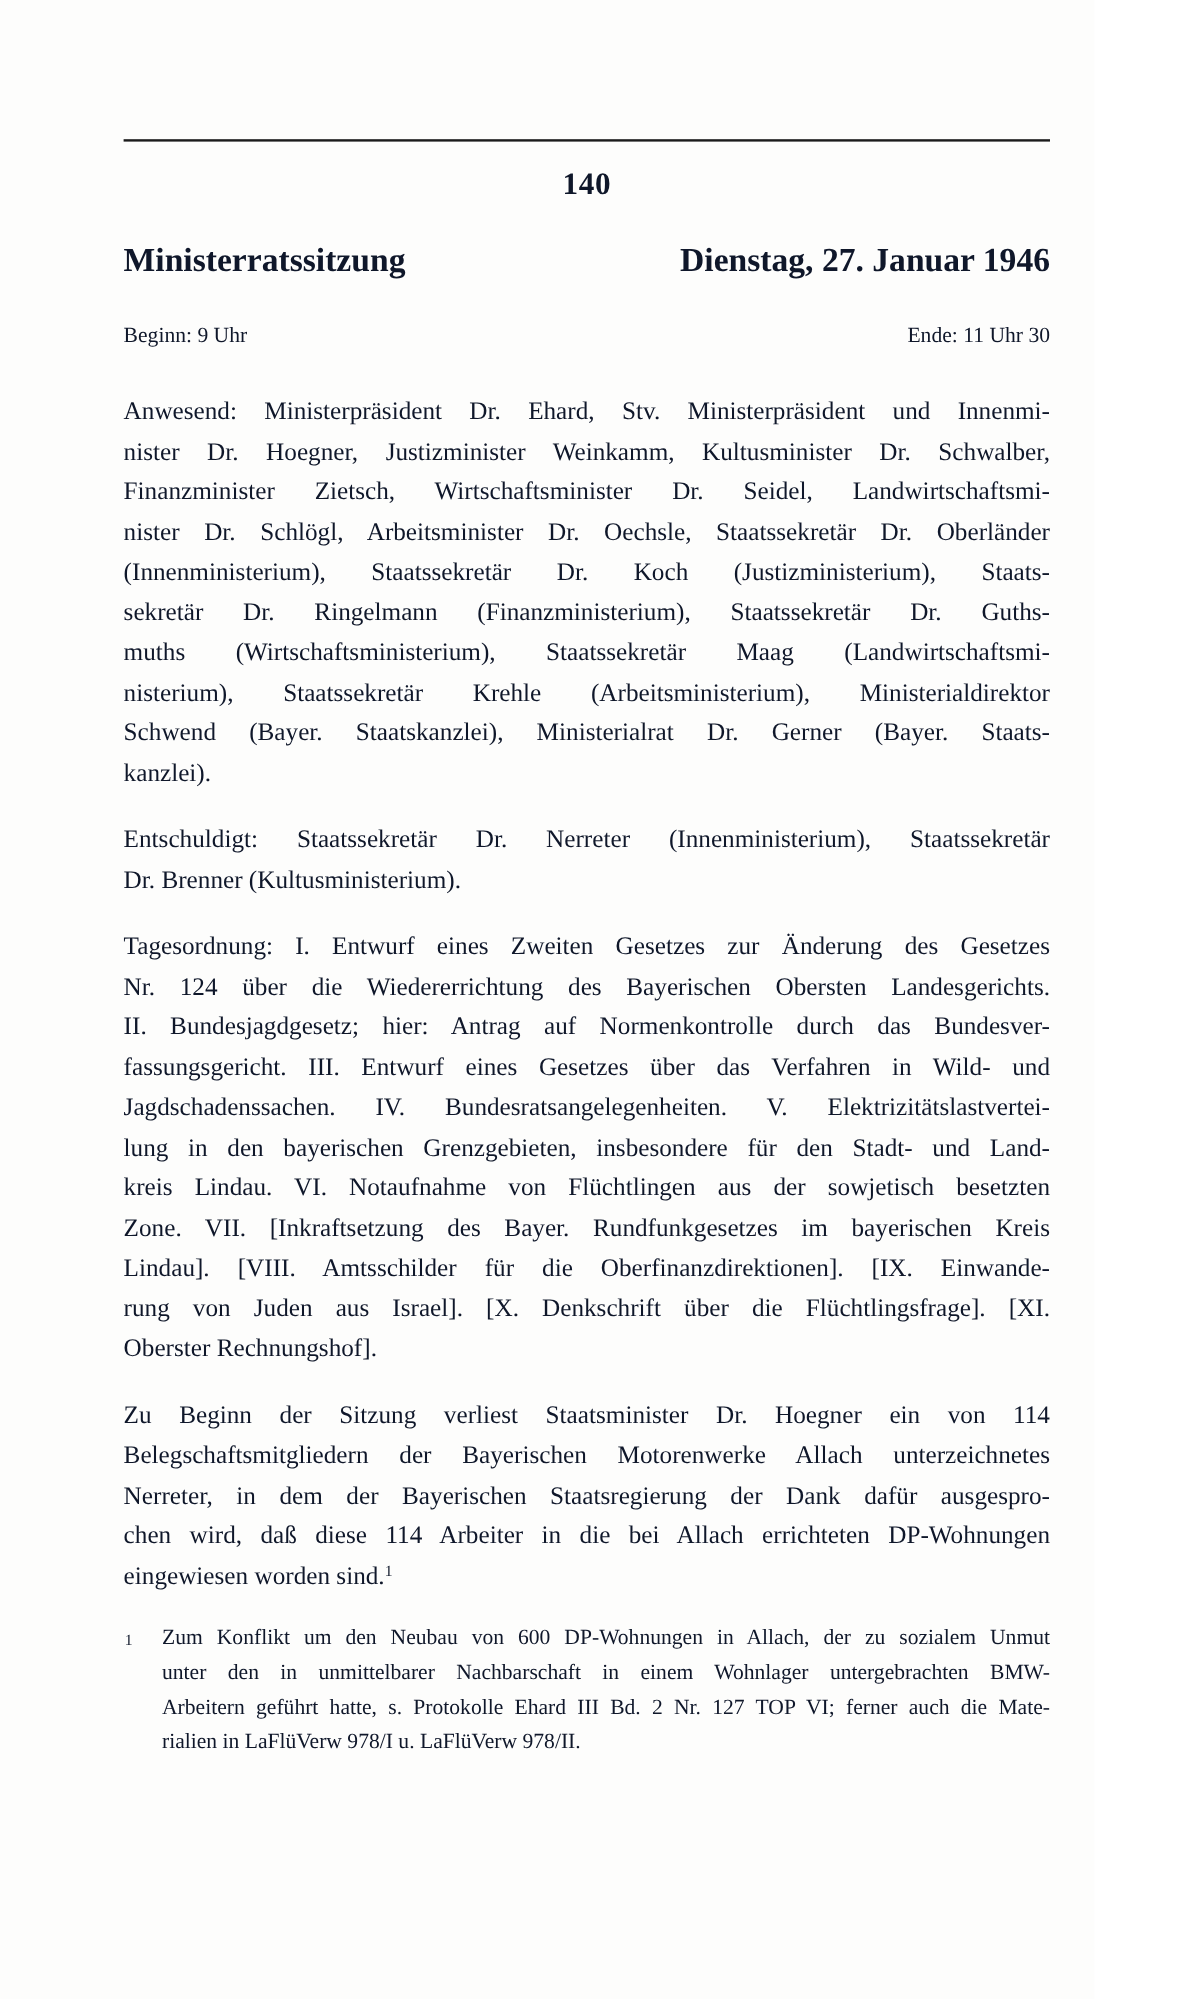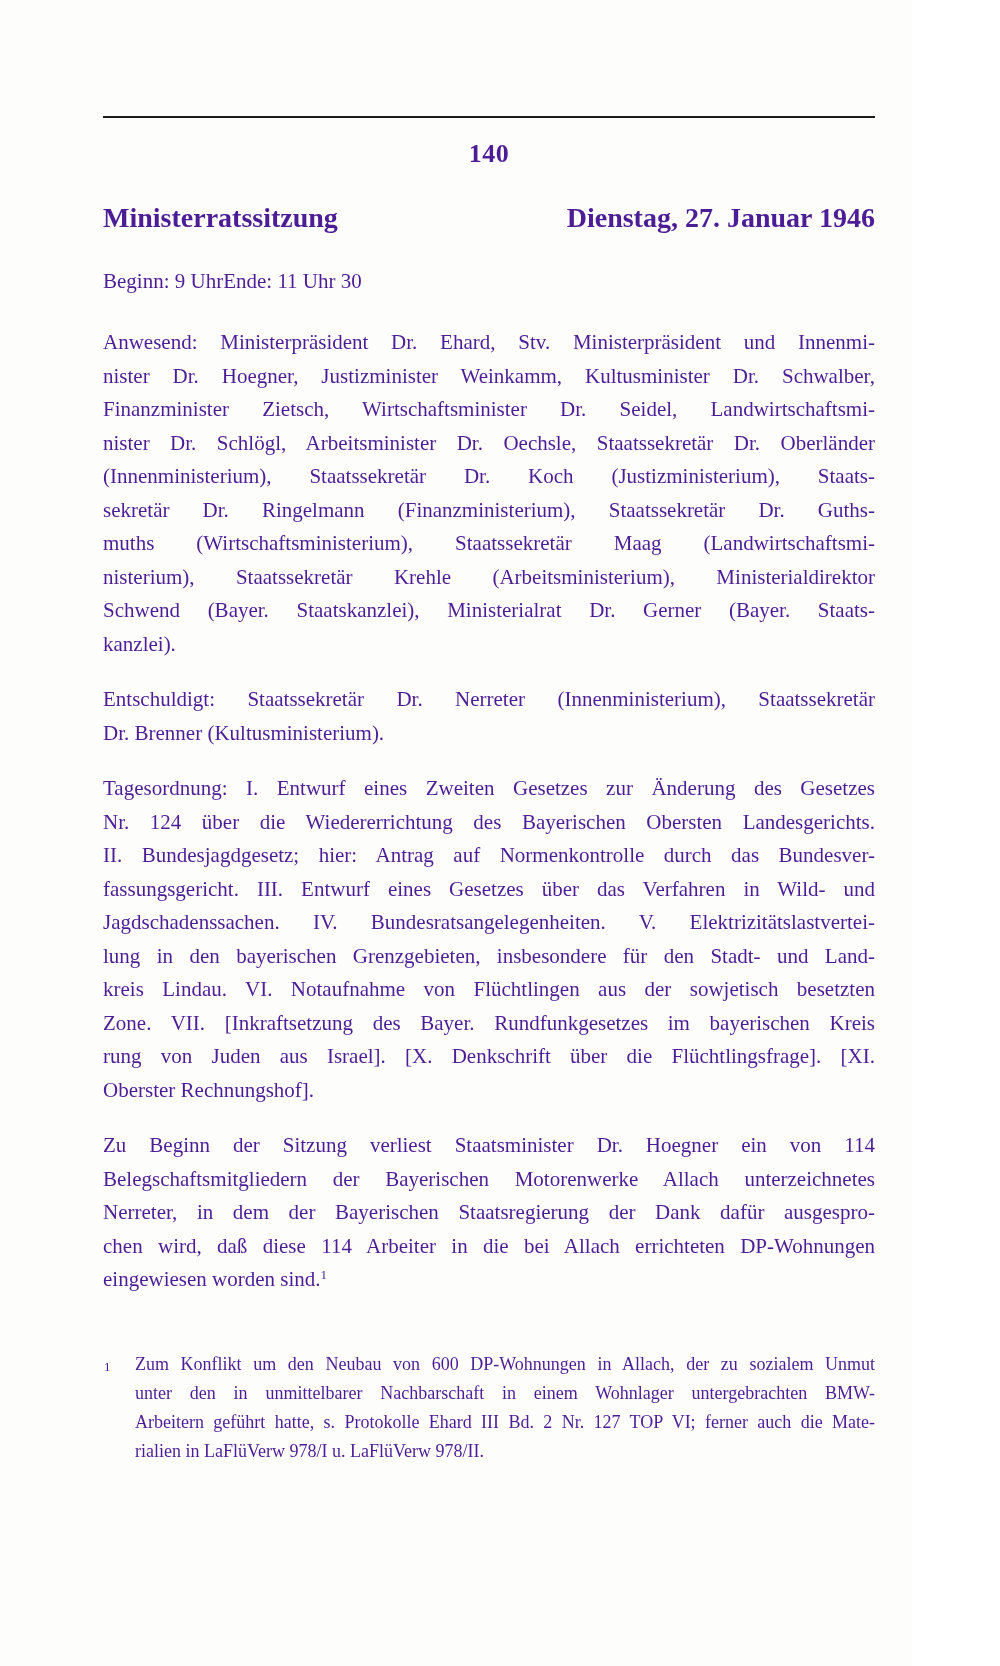--- a/index.html
+++ b/index.html
@@ -5,21 +5,21 @@
   html, body {
     margin: 0;
     padding: 0;
     background: #ffffff;
   }
   .page {
     position: relative;
     width: 912px;
     height: 1666px;
     background: #fdfdfc;
-    color: #4c1d95;
+    color: #0f172a;
     font-family: "Liberation Serif", serif;
     overflow: hidden;
   }
   .content {
     position: absolute;
     left: 103px;
     top: 0;
     width: 772px;
     height: 100%;
   }
@@ -50,21 +50,22 @@
     justify-content: space-between;
     font-size: 28px;
     font-weight: bold;
   }
   .times-row {
     position: absolute;
     top: 269px;
     left: 0;
     width: 100%;
     display: flex;
-    font-size: 21px;
+    justify-content: space-between;
+    font-size: 18px;
   }
   .body {
     position: absolute;
     top: 326px;
     left: 0;
     width: 100%;
     font-size: 21px;
   }
   .para {
     line-height: 33.5px;
@@ -136,20 +137,21 @@
         </div>
         <div class="para">
           <div class="line"><span class="it">Tagesordnung:</span><span> I. Entwurf eines Zweiten Gesetzes zur Änderung des Gesetzes</span></div>
           <div class="line"><span>Nr. 124 über die Wiedererrichtung des Bayerischen Obersten Landesgerichts.</span></div>
           <div class="line"><span>II. Bundesjagdgesetz; hier: Antrag auf Normenkontrolle durch das Bundesver-</span></div>
           <div class="line"><span>fassungsgericht. III. Entwurf eines Gesetzes über das Verfahren in Wild- und</span></div>
           <div class="line"><span>Jagdschadenssachen. IV. Bundesratsangelegenheiten. V. Elektrizitätslastvertei-</span></div>
           <div class="line"><span>lung in den bayerischen Grenzgebieten, insbesondere für den Stadt- und Land-</span></div>
           <div class="line"><span>kreis Lindau. VI. Notaufnahme von Flüchtlingen aus der sowjetisch besetzten</span></div>
           <div class="line"><span>Zone. VII. [Inkraftsetzung des Bayer. Rundfunkgesetzes im bayerischen Kreis</span></div>
+          <div class="line"><span>Lindau]. [VIII. Amtsschilder für die Oberfinanzdirektionen]. [IX. Einwande-</span></div>
           <div class="line"><span>rung von Juden aus Israel]. [X. Denkschrift über die Flüchtlingsfrage]. [XI.</span></div>
           <div class="line last"><span>Oberster Rechnungshof].</span></div>
         </div>
         <div class="para">
           <div class="line"><span>Zu Beginn der Sitzung verliest Staatsminister </span><span class="it">Dr. Hoegner</span><span> ein von 114</span></div>
           <div class="line"><span>Belegschaftsmitgliedern der Bayerischen Motorenwerke Allach unterzeichnetes</span></div>
           <div class="line"><span>Nerreter, in dem der Bayerischen Staatsregierung der Dank dafür ausgespro-</span></div>
           <div class="line"><span>chen wird, daß diese 114 Arbeiter in die bei Allach errichteten DP-Wohnungen</span></div>
           <div class="line last"><span>eingewiesen worden sind.</span><span class="sup">1</span></div>
         </div>

